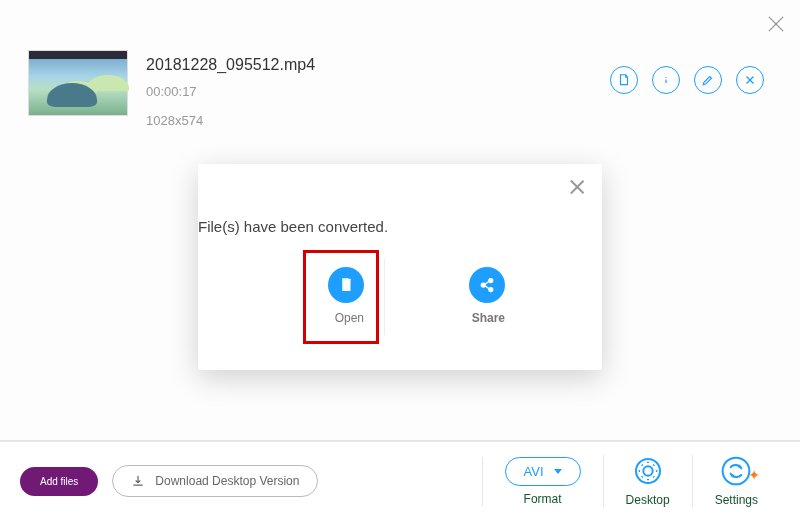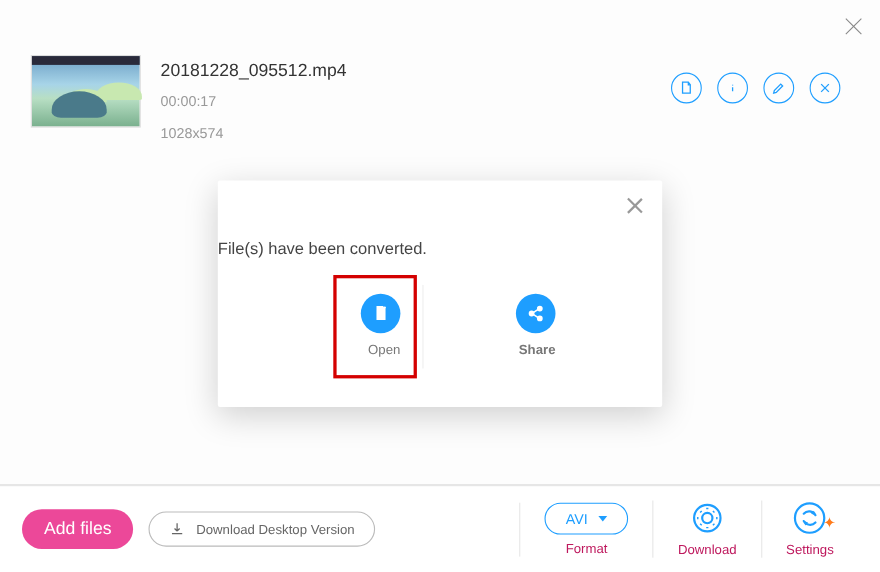--- a/index.html
+++ b/index.html
@@ -105,26 +105,26 @@
       left: 0;
       right: 0;
       height: 80px;
       border-top: 2px solid #e6e6e6;
       display: flex;
       align-items: center;
       padding: 0 20px 0 20px;
       background: #fff;
     }
     .add-files-btn {
-      background: #ec4899;
+      background: #701a75;
       color: #fff;
       border: none;
       border-radius: 18px;
       padding: 9px 20px;
-      font-size: 16px;
+      font-size: 10px;
       cursor: pointer;
       margin-right: 14px;
     }
     .desktop-btn {
       border: 1px solid #bbb;
       background: #fff;
       color: #666;
       border-radius: 18px;
       padding: 8px 18px;
       font-size: 12px;
@@ -163,21 +163,21 @@
       font-weight: 500;
     }
     .format-pill .caret {
       width: 0; height: 0;
       border-left: 4px solid transparent;
       border-right: 4px solid transparent;
       border-top: 5px solid #1e9eff;
     }
     .ctl-label {
       font-size: 12px;
-      color: #be185d;
+      color: #14532d;
     }
     .gear-icon, .convert-icon { width: 32px; height: 32px; }
     .convert-cell { position: relative; }
     .sparkle {
       position: absolute;
       top: 12px;
       right: 20px;
       color: #ff7a1a;
       font-size: 14px;
     }
@@ -315,21 +315,21 @@
         <span class="caret"></span>
       </div>
       <div class="ctl-label">Format</div>
     </div>
     <div class="control-cell">
       <svg class="gear-icon" viewBox="0 0 24 24" fill="none" stroke="#1e9eff" stroke-width="1.5">
         <circle cx="12" cy="12" r="9"></circle>
           <circle cx="12" cy="12" r="3.5"></circle>
         <path d="M12 6v-1M12 19v-1M6 12h-1M19 12h-1M8 8l-.7-.7M16.7 16.7L16 16M8 16l-.7.7M16.7 7.3L16 8"></path>
       </svg>
-      <div class="ctl-label">Download</div>
+      <div class="ctl-label">Desktop</div>
     </div>
     <div class="control-cell convert-cell">
       <span class="sparkle">✦</span>
       <svg class="convert-icon" viewBox="0 0 24 24" fill="none" stroke="#1e9eff" stroke-width="1.5">
         <circle cx="12" cy="12" r="10"></circle>
         <path d="M8 9a5 5 0 0 1 8 1" stroke-linecap="round"></path>
         <path d="M16 15a5 5 0 0 1-8-1" stroke-linecap="round"></path>
         <path d="M15 7l1 3-3-1" fill="#1e9eff" stroke="none"></path>
         <path d="M9 17l-1-3 3 1" fill="#1e9eff" stroke="none"></path>
       </svg>

